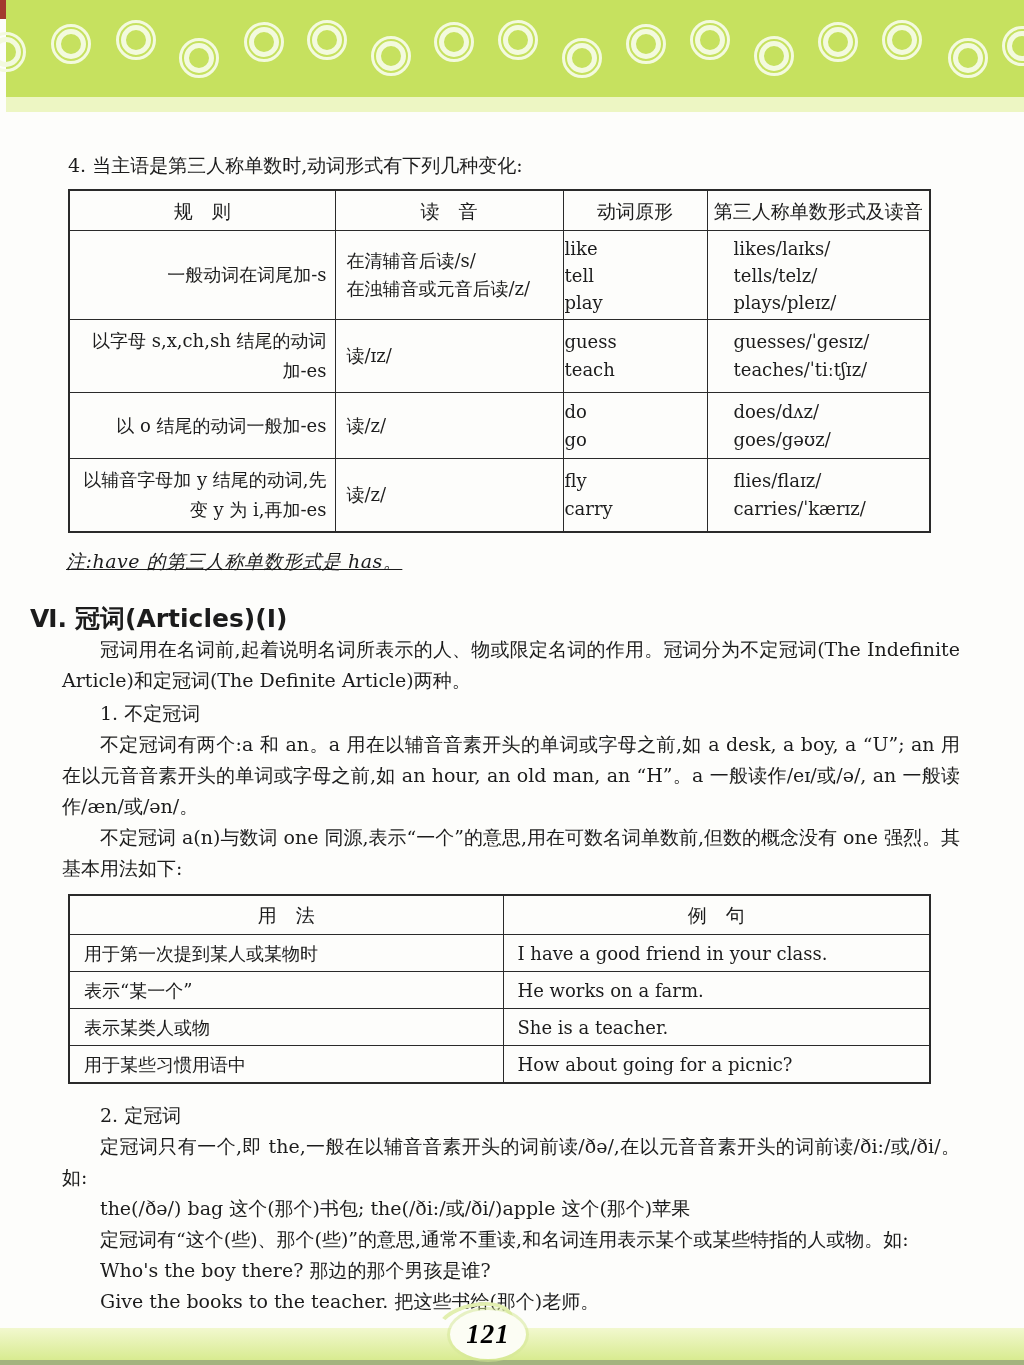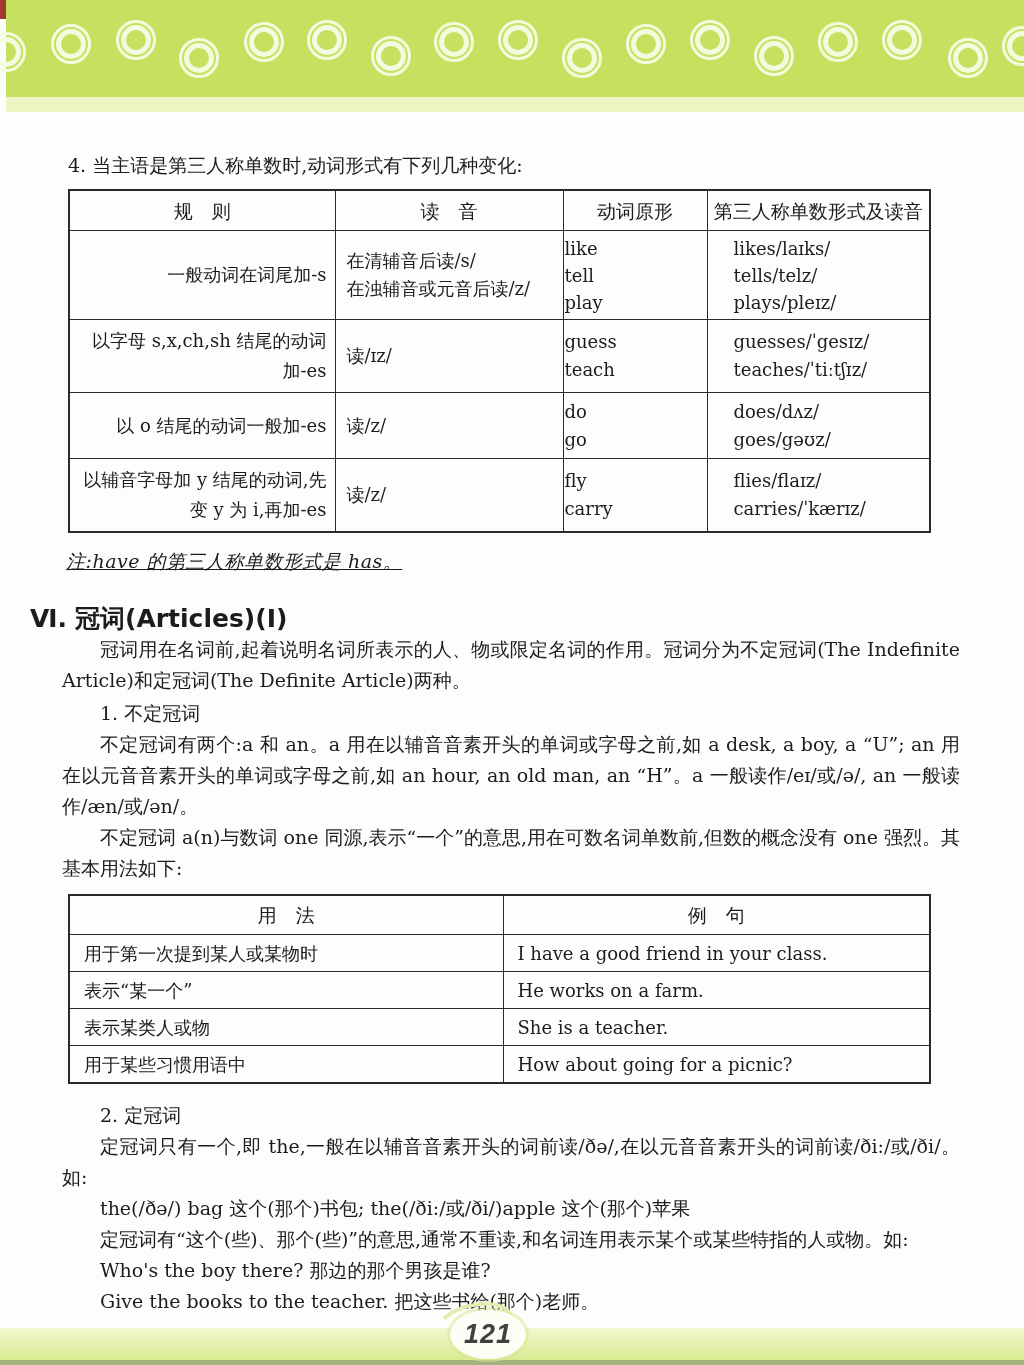--- a/index.html
+++ b/index.html
@@ -14,21 +14,21 @@
   .ring{position:absolute;width:34px;height:34px;border:3px solid #f3fade;border-radius:50%;}
   .ring::after{content:"";position:absolute;inset:2px;border:5px solid #f3fade;border-radius:50%;}
   .corner-mark{position:absolute;left:0;top:0;width:6px;height:19px;background:#a23a2e;}
   
   .footer-strip{position:absolute;left:0;top:1328px;width:1024px;height:32px;
     background:linear-gradient(#f2f8cf,#d8eb90);border-bottom:5px solid #a3b37f;}
   .page-badge{position:absolute;left:450px;top:1310px;width:76px;height:49px;background:#fcfdf4;
     border-radius:50%;box-shadow:0 0 0 3px rgba(214,232,152,.55);
     display:flex;align-items:center;justify-content:center;}
   .page-badge span{font-weight:bold;font-style:italic;font-size:27px;letter-spacing:1px;
-    font-family:Liberation Sans, sans-serif;color:#404040;}
+    font-family:Liberation Serif, serif;color:#000000;}
   .badge-arc{position:absolute;left:436px;top:1303px;width:70px;height:34px;border:4px solid #e2efb0;
     border-radius:50%;border-bottom-color:transparent;border-left-color:transparent;transform:rotate(-12deg);}
   
   .content{position:absolute;left:62px;top:150px;width:898px;font-size:19px;line-height:31px;text-align:justify;}
   .title{margin-left:6px;}
   table{border-collapse:collapse;table-layout:fixed;margin-left:6px;font-size:18px;}
   th,td{border:1px solid #2a2a2a;vertical-align:middle;}
   table{border:2px solid #2a2a2a;}
   th{font-weight:normal;text-align:center;font-size:19px;height:37px;line-height:24px;}
   .t1{width:861px;margin-top:8px;}

